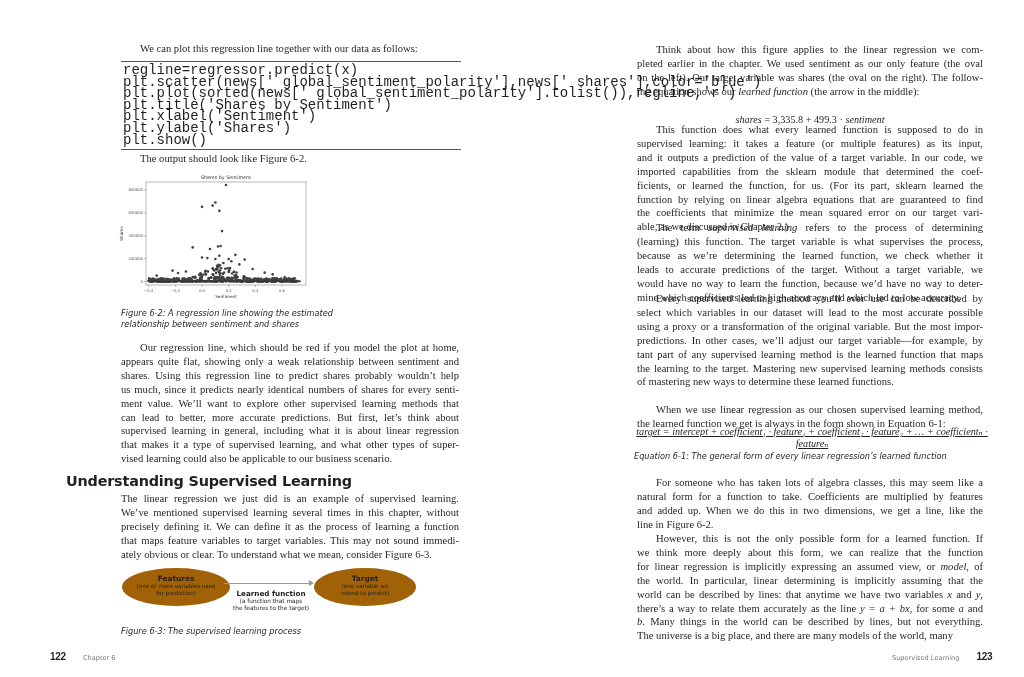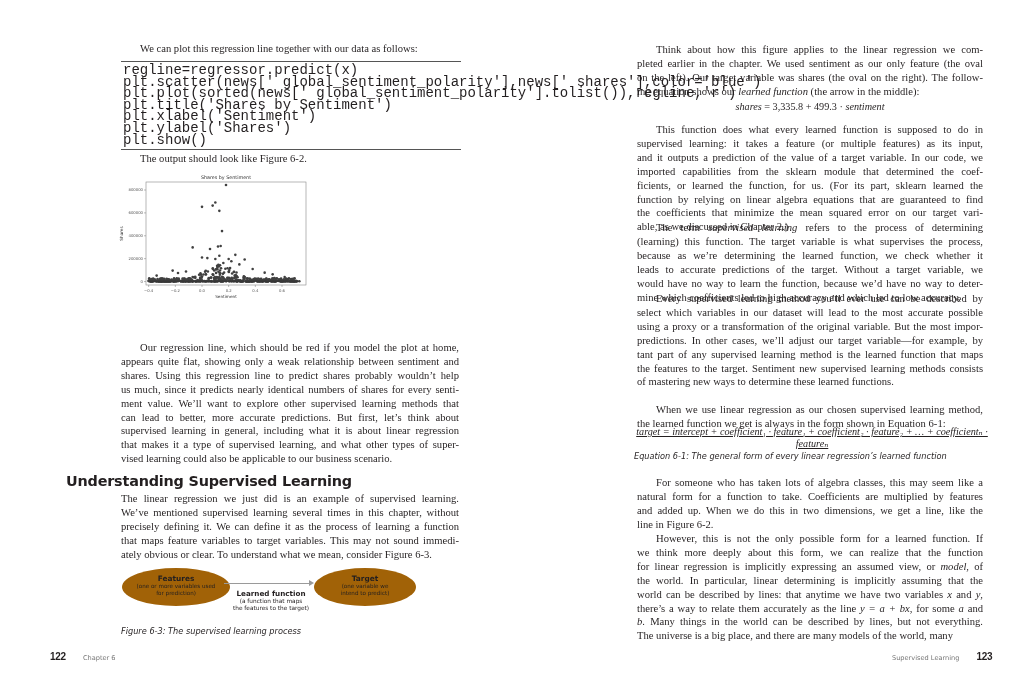--- a/index.html
+++ b/index.html
@@ -629,20 +629,24 @@
       <circle cx="154.66666666666666" cy="104.64" r="1.3" fill="#404040"></circle>
       <circle cx="162.66666666666666" cy="106.35666666666667" r="1.3" fill="#404040"></circle>
       <circle cx="174.66666666666669" cy="108.9888888888889" r="1.3" fill="#404040"></circle>
       <circle cx="181.33333333333334" cy="111.50666666666666" r="1.3" fill="#404040"></circle>
       <circle cx="189.33333333333331" cy="113.22333333333333" r="1.3" fill="#404040"></circle>
       <circle cx="76" cy="103.49555555555555" r="1.3" fill="#404040"></circle>
       <circle cx="68" cy="104.98333333333333" r="1.3" fill="#404040"></circle>
       <line x1="38.66666666666667" y1="113.20775973333333" x2="189.33333333333331" y2="113.14318914777778" stroke="#303030" stroke-width="0.8"></line>
     </svg>
 
+  <div class="caption" style="left:121px; top:308px;">
+    <div>Figure 6-2: A regression line showing the estimated</div>
+    <div>relationship between sentiment and shares</div>
+  </div>
 
   <div class="p" id="para-regression" style="left:121px; top:341px; width:338px;">
       <span class="ln" style="padding-left: 19px;">Our regression line, which should be red if you model the plot at home,</span>
       <span class="ln">appears quite flat, showing only a weak relationship between sentiment and</span>
       <span class="ln">shares. Using this regression line to predict shares probably wouldn’t help</span>
       <span class="ln">us much, since it predicts nearly identical numbers of shares for every senti-</span>
       <span class="ln">ment value. We’ll want to explore other supervised learning methods that</span>
       <span class="ln">can lead to better, more accurate predictions. But first, let’s think about</span>
       <span class="ln">supervised learning in general, including what it is about linear regression</span>
       <span class="ln">that makes it a type of supervised learning, and what other types of super-</span>
@@ -685,21 +689,21 @@
 </div>
 
 <div class="page right">
   <div class="p" id="para-think" style="left:125px; top:43px; width:346px;">
       <span class="ln" style="padding-left: 19px;">Think about how this figure applies to the linear regression we com-</span>
       <span class="ln">pleted earlier in the chapter. We used sentiment as our only feature (the oval</span>
       <span class="ln">on the left). Our target variable was shares (the oval on the right). The follow-</span>
       <span class="ln last">ing equation shows our <i>learned function</i> (the arrow in the middle):</span>
     </div>
 
-  <div class="eq" style="left:125px; top:101px; width:346px;">
+  <div class="eq" style="left:125px; top:114px; width:346px;">
     <span>shares</span><span class="up"> = 3,335.8 + 499.3 · </span><span>sentiment</span>
   </div>
 
   <div class="p" id="para-function" style="left:125px; top:123px; width:346px;">
       <span class="ln" style="padding-left: 19px;">This function does what every learned function is supposed to do in</span>
       <span class="ln">supervised learning: it takes a feature (or multiple features) as its input,</span>
       <span class="ln">and it outputs a prediction of the value of a target variable. In our code, we</span>
       <span class="ln">imported capabilities from the sklearn module that determined the coef-</span>
       <span class="ln">ficients, or learned the function, for us. (For its part, sklearn learned the</span>
       <span class="ln">function by relying on linear algebra equations that are guaranteed to find</span>
@@ -713,21 +717,21 @@
       <span class="ln">leads to accurate predictions of the target. Without a target variable, we</span>
       <span class="ln">would have no way to learn the function, because we’d have no way to deter-</span>
       <span class="ln last">mine which coefficients led to high accuracy and which led to low accuracy.</span>
     </div>
   <div class="p" id="para-every" style="left:125px; top:292px; width:346px;">
       <span class="ln" style="padding-left: 19px;">Every supervised learning method you’ll ever use can be described by</span>
       <span class="ln">select which variables in our dataset will lead to the most accurate possible</span>
       <span class="ln">using a proxy or a transformation of the original variable. But the most impor-</span>
       <span class="ln">predictions. In other cases, we’ll adjust our target variable—for example, by</span>
       <span class="ln">tant part of any supervised learning method is the learned function that maps</span>
-      <span class="ln">the features to the target. Sentiment new supervised learning methods consists</span>
+      <span class="ln">the learning to the target. Mastering new supervised learning methods consists</span>
       <span class="ln last">of mastering new ways to determine these learned functions.</span>
     </div>
   <div class="p" id="para-when" style="left:125px; top:403px; width:346px;">
       <span class="ln" style="padding-left: 19px;">When we use linear regression as our chosen supervised learning method,</span>
       <span class="ln last">the learned function we get is always in the form shown in Equation 6-1:</span>
     </div>
 
   <div class="eq" style="left:120px; top:426px; width:360px; line-height:12px;text-decoration:underline;">
     <div>target = intercept + coefficient₁ · feature₁ + coefficient₂ · feature₂ + … + coefficientₙ ·</div>
     <div>featureₙ</div>

